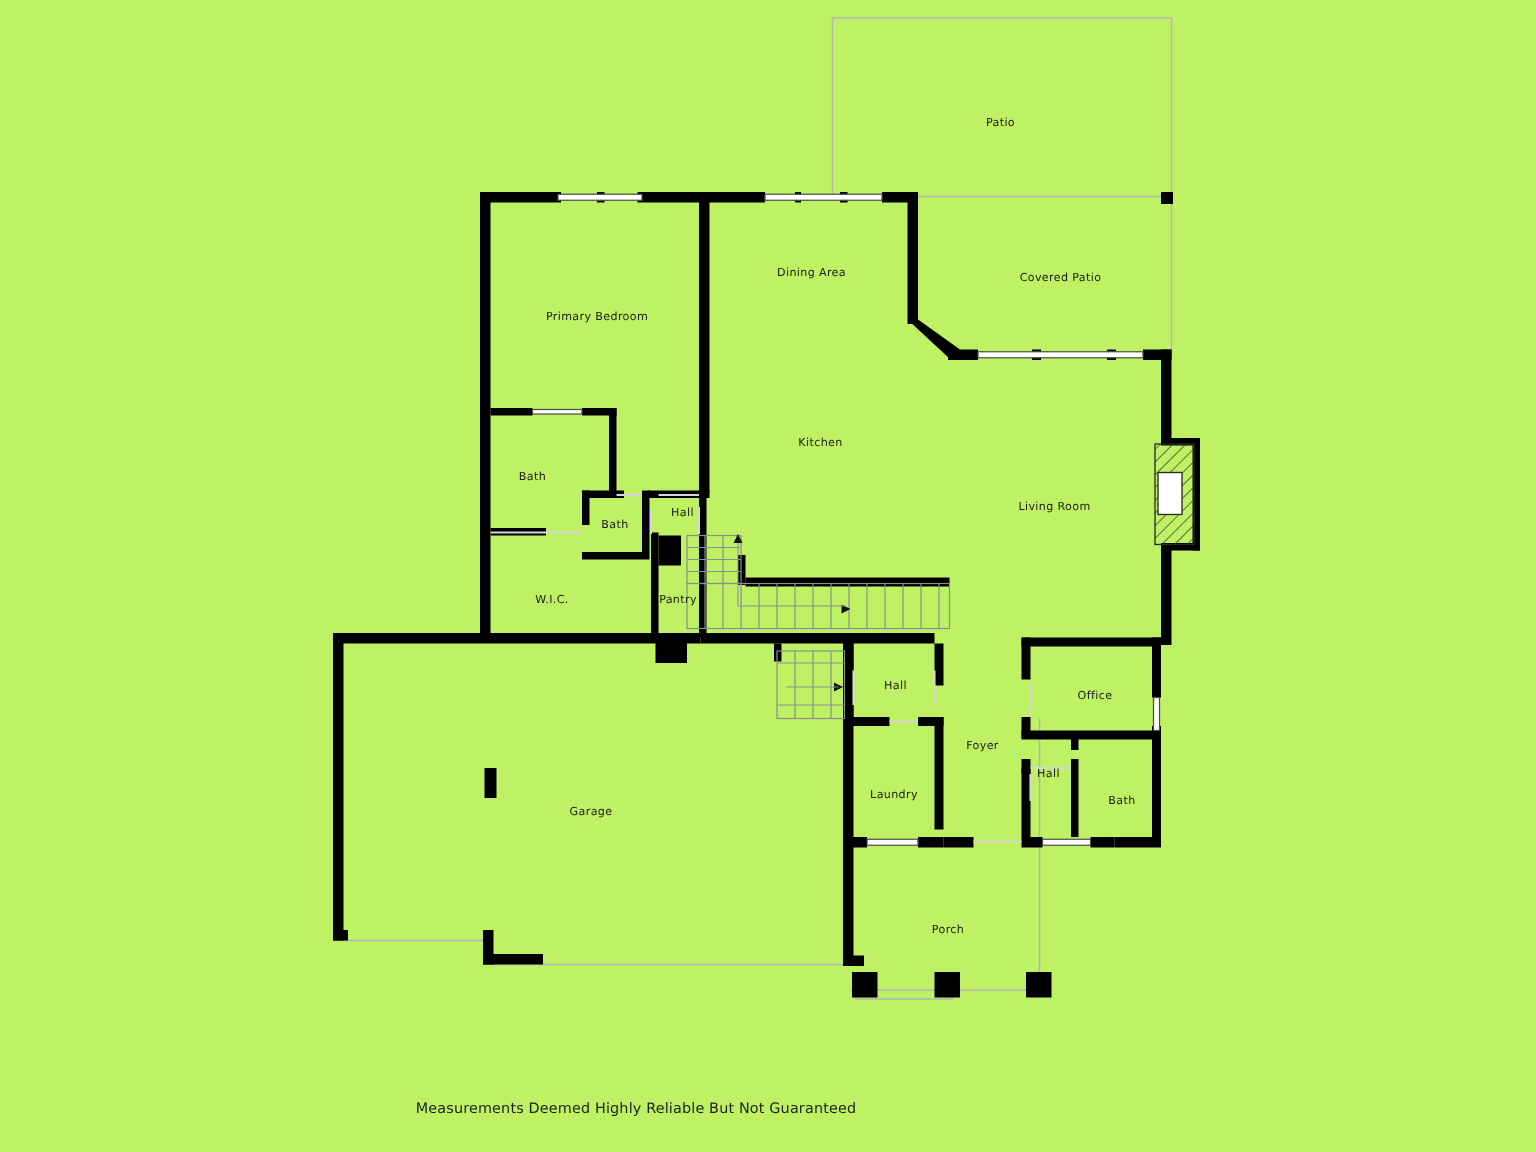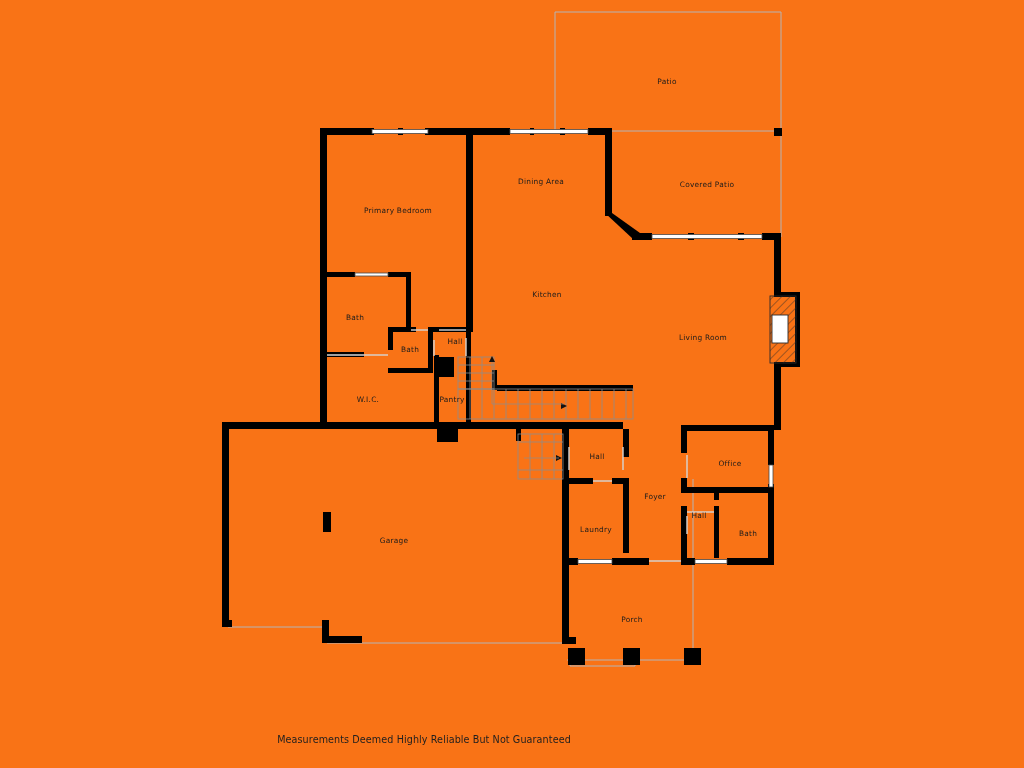--- a/index.html
+++ b/index.html
@@ -11,21 +11,21 @@
     width: 1024px;
     height: 768px;
     font-family: "DejaVu Sans", "Liberation Sans", sans-serif;
     overflow: hidden;
     position: relative;
   }
   #plan-root {
     position: relative;
     width: 1024px;
     height: 768px;
-    background: #f97316;
+    background: #bef264;
   }
   #floorplan-svg {
     display: block;
     position: absolute;
     left: 0;
     top: 0;
   }
   .room-label {
     font-family: "DejaVu Sans", "Liberation Sans", sans-serif;
     font-size: 7.4px;

